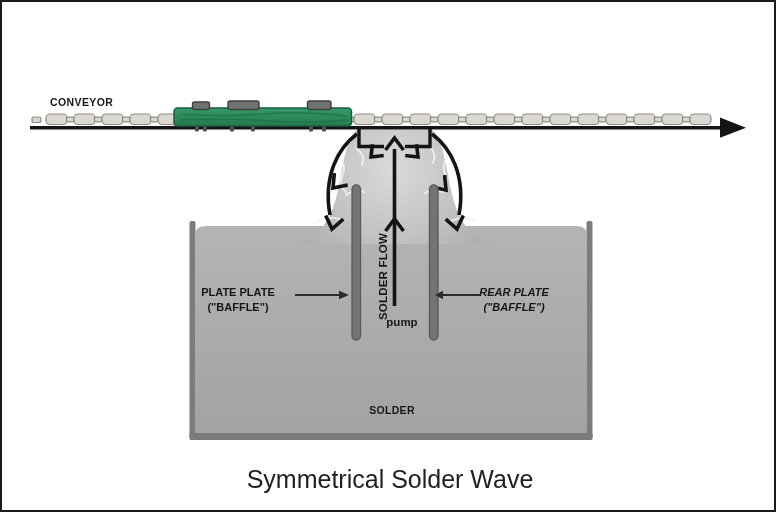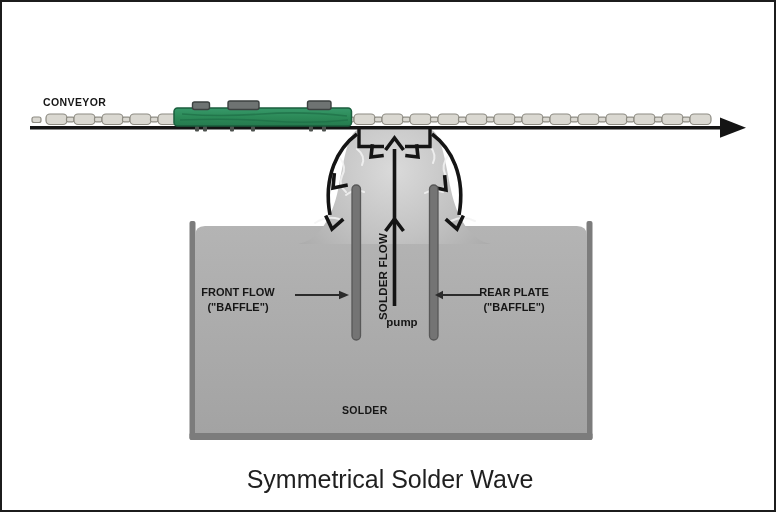--- a/index.html
+++ b/index.html
@@ -3,30 +3,30 @@
 <meta charset="utf-8">
 <style>
   html,body{margin:0;padding:0;background:#e8e8e8;}
   .figure{
     position:relative;width:776px;height:512px;background:#ffffff;
     border:2px solid #1c1c1c;box-sizing:border-box;overflow:hidden;
     font-family:"Liberation Sans",sans-serif;color:#161616;
   }
   .figure svg{position:absolute;left:0;top:0;}
   .lbl{position:absolute;font-weight:700;white-space:nowrap;}
-  .lbl-conveyor{left:41px;top:94px;font-size:10.5px;letter-spacing:.4px;}
+  .lbl-conveyor{left:48px;top:94px;font-size:10.5px;letter-spacing:.4px;}
   .lbl-plate{width:116px;text-align:center;font-size:11px;line-height:15px;white-space:normal;}
   .lbl-front{left:178px;top:283px;}
-  .lbl-rear{left:454px;top:283px;}
+  .lbl-rear{left:454px;top:283px;font-style:italic;}
   .lbl-solderflow{
     left:336px;top:267px;width:92px;height:15px;text-align:center;
     font-size:11.5px;letter-spacing:.2px;transform:rotate(-90deg);transform-origin:center;
   }
   .lbl-pump{left:370px;top:314px;width:60px;text-align:center;font-size:11.5px;}
-  .lbl-solder{left:340px;top:402px;width:100px;text-align:left;font-size:10.5px;letter-spacing:.3px;}
+  .lbl-solder{left:340px;top:402px;width:100px;text-align:center;font-size:10.5px;letter-spacing:.3px;}
   .title{
     position:absolute;left:0;top:463px;width:776px;text-align:center;
     font-size:25px;font-weight:400;color:#1f1f1f;
   }
 </style>
 </head>
 <body>
 
 <div class="figure">
 
@@ -168,21 +168,21 @@
       </g>
       <rect x="190.5" y="100" width="17" height="7.5" rx="2" fill="#6e7372" stroke="#3c4140" stroke-width="1.4"></rect>
       <rect x="226" y="99" width="31" height="8.5" rx="2" fill="#6e7372" stroke="#3c4140" stroke-width="1.4"></rect>
       <rect x="305.5" y="99" width="23.5" height="8.5" rx="2" fill="#6e7372" stroke="#3c4140" stroke-width="1.4"></rect>
     </g>
   </svg>
 
   <div class="lbl lbl-conveyor">CONVEYOR</div>
 
   <div class="lbl lbl-plate lbl-front">
-    <span>FRONT FLOW</span><br>
+    <span>PLATE PLATE</span><br>
     <span>("BAFFLE")</span>
   </div>
 
   <div class="lbl lbl-plate lbl-rear">
     <span>REAR PLATE</span><br>
     <span>("BAFFLE")</span>
   </div>
 
   <div class="lbl lbl-solderflow">SOLDER FLOW</div>
   <div class="lbl lbl-pump">pump</div>

